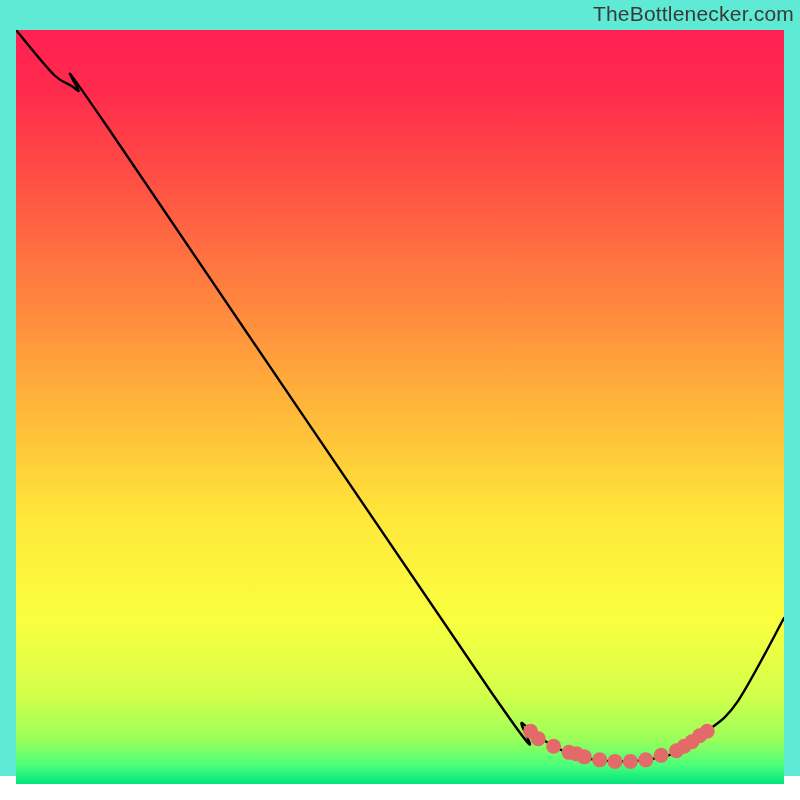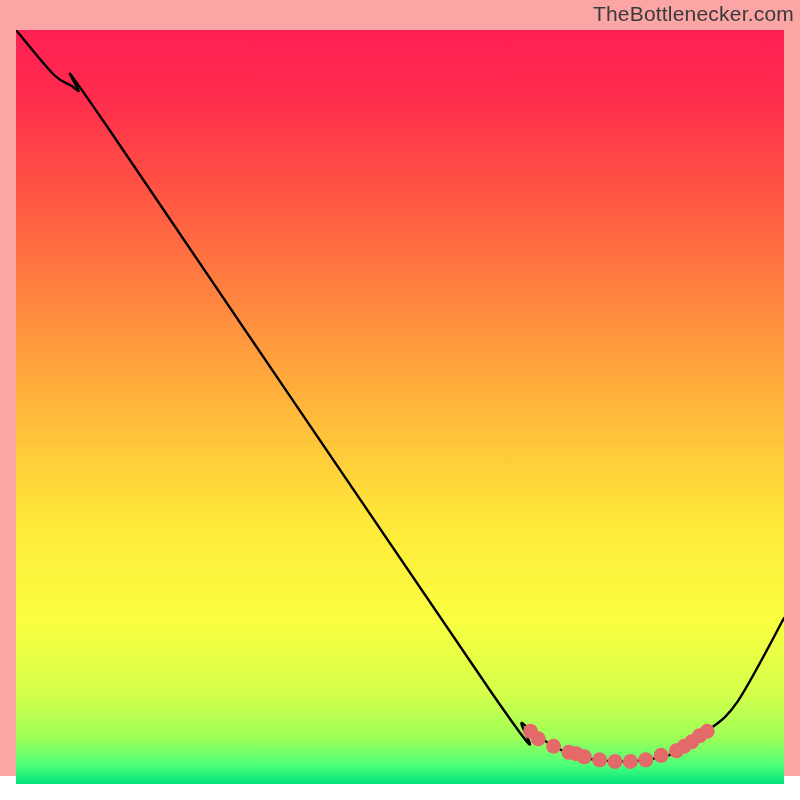--- a/index.html
+++ b/index.html
@@ -8,21 +8,21 @@
     width: 800px;
     height: 800px;
     overflow: hidden;
     font-family: Arial, Helvetica, sans-serif;
     background: #ffffff;
   }
   .outer {
     position: relative;
     width: 800px;
     height: 776px;
-    background: #fca5a5;
+    background: #5eead4;
   }
   .watermark {
     position: absolute;
     top: 2px;
     right: 6px;
     font-size: 21px;
     color: #3a3a3a;
     font-weight: 500;
     letter-spacing: 0.2px;
     z-index: 30;

